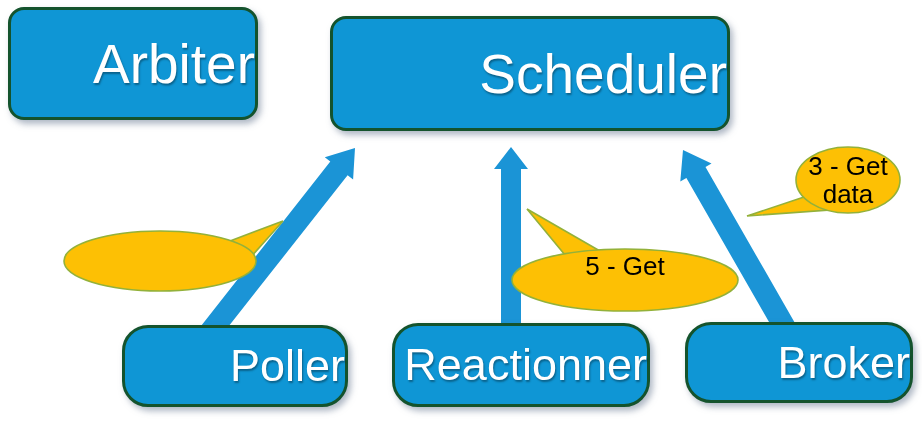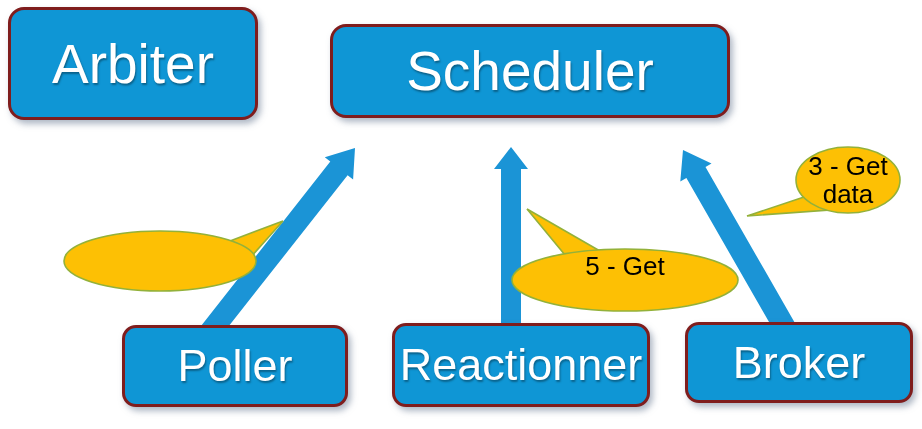--- a/index.html
+++ b/index.html
@@ -4,28 +4,28 @@
 <style>
   html,body{margin:0;padding:0;background:#ffffff;}
   .canvas{
     position:relative;width:922px;height:429px;overflow:hidden;
     background:#ffffff;font-family:"Liberation Sans",sans-serif;
   }
   .layer{position:absolute;left:0;top:0;width:922px;height:429px;}
   svg.layer{z-index:1;}
   .node{
     position:absolute;z-index:2;box-sizing:border-box;
-    background:#0f96d5;border:3px solid #7f1d1d;border-radius:16px;
-    color:#ffffff;display:flex;align-items:center;justify-content:center;
+    background:#0f96d5;border:3px solid #14532d;border-radius:16px;
+    color:#ffffff;display:flex;align-items:center;justify-content:flex-end;
     box-shadow:3px 4px 6px rgba(110,125,150,.55);
     text-shadow:1px 2px 2px rgba(0,0,0,.35);
     white-space:nowrap;
   }
   .node.top{font-size:55px;}
-  .node.bottom{font-size:45px;border-radius:14px;}
+  .node.bottom{font-size:45px;border-radius:26px;}
   .callout-text{
     position:absolute;z-index:3;color:#000000;text-align:center;
     font-size:26px;line-height:28px;
   }
   .callout-text span{display:block;}
   .callout{stroke-width:1.6;}
   .arrow{stroke:none;}
 </style>
 </head>
 <body>
@@ -48,21 +48,21 @@
     </g>
     <g class="callout" stroke="#93b13a">
       <polygon points="810,195 747,216 829,210" fill="#fdc004"></polygon>
       <ellipse cx="848" cy="180" rx="52" ry="33" fill="#fdc004"></ellipse>
     </g>
   </svg>
 
   <div class="node top" style="left:8px;top:7px;width:250px;height:113px">
     <span>Arbiter</span>
   </div>
-  <div class="node top" style="left:330px;top:24px;width:400px;height:94px">
+  <div class="node top" style="left:330px;top:16px;width:400px;height:115px">
     <span>Scheduler</span>
   </div>
   <div class="node bottom" style="left:122px;top:325px;width:226px;height:82px">
     <span>Poller</span>
   </div>
   <div class="node bottom" style="left:685px;top:322px;width:228px;height:81px">
     <span>Broker</span>
   </div>
   <div class="node bottom" style="left:392px;top:323px;width:258px;height:84px">
     <span>Reactionner</span>

